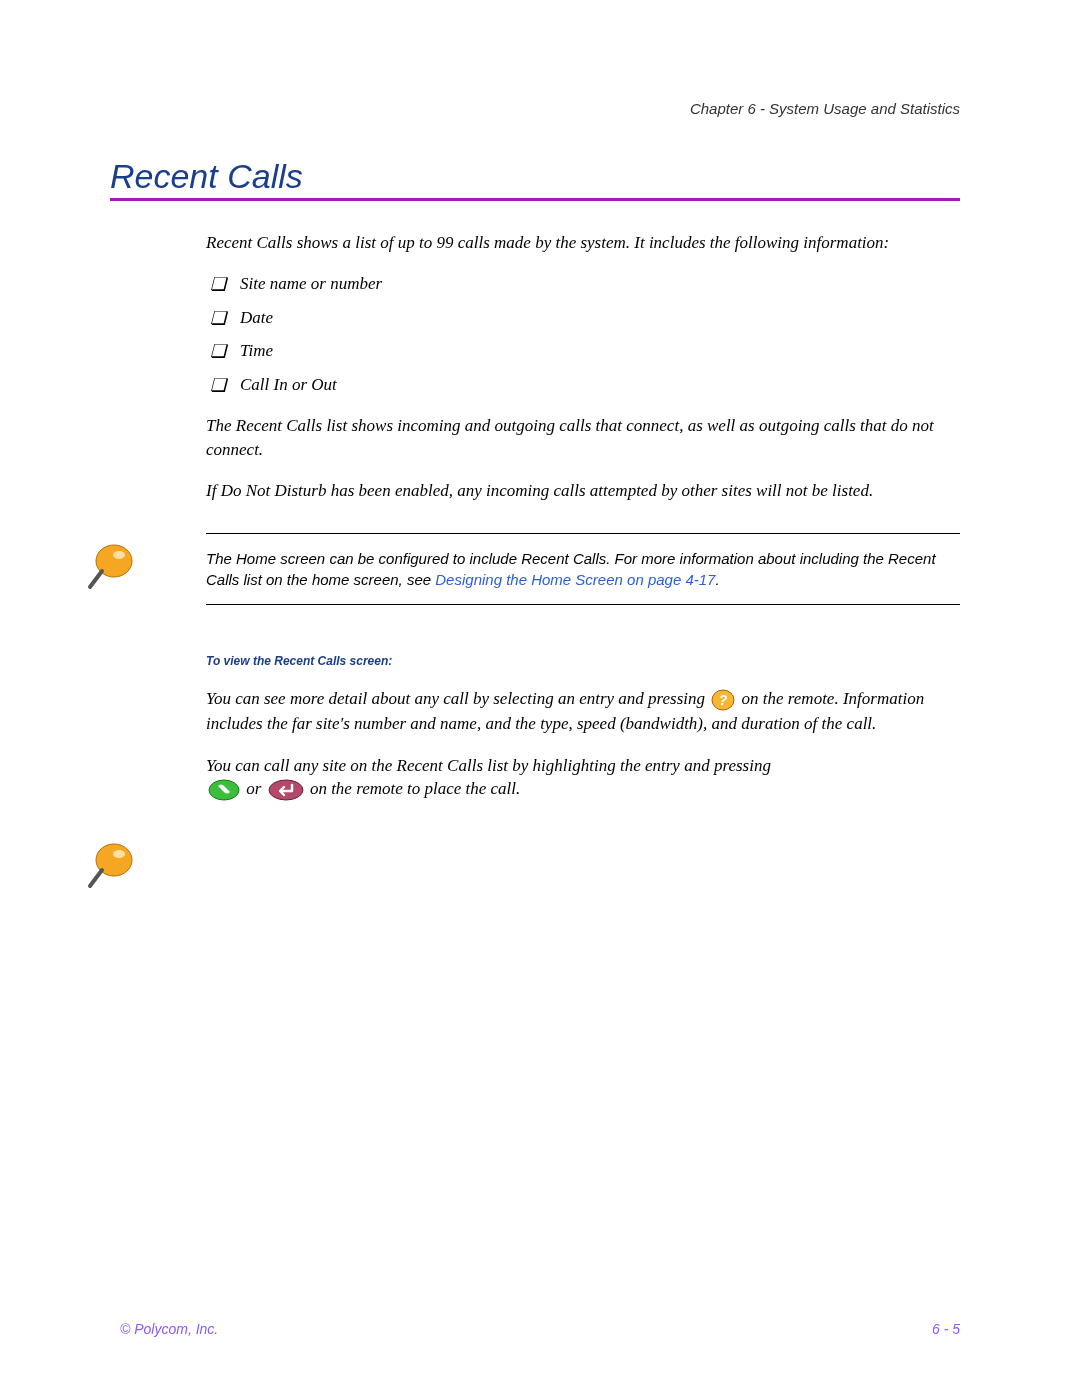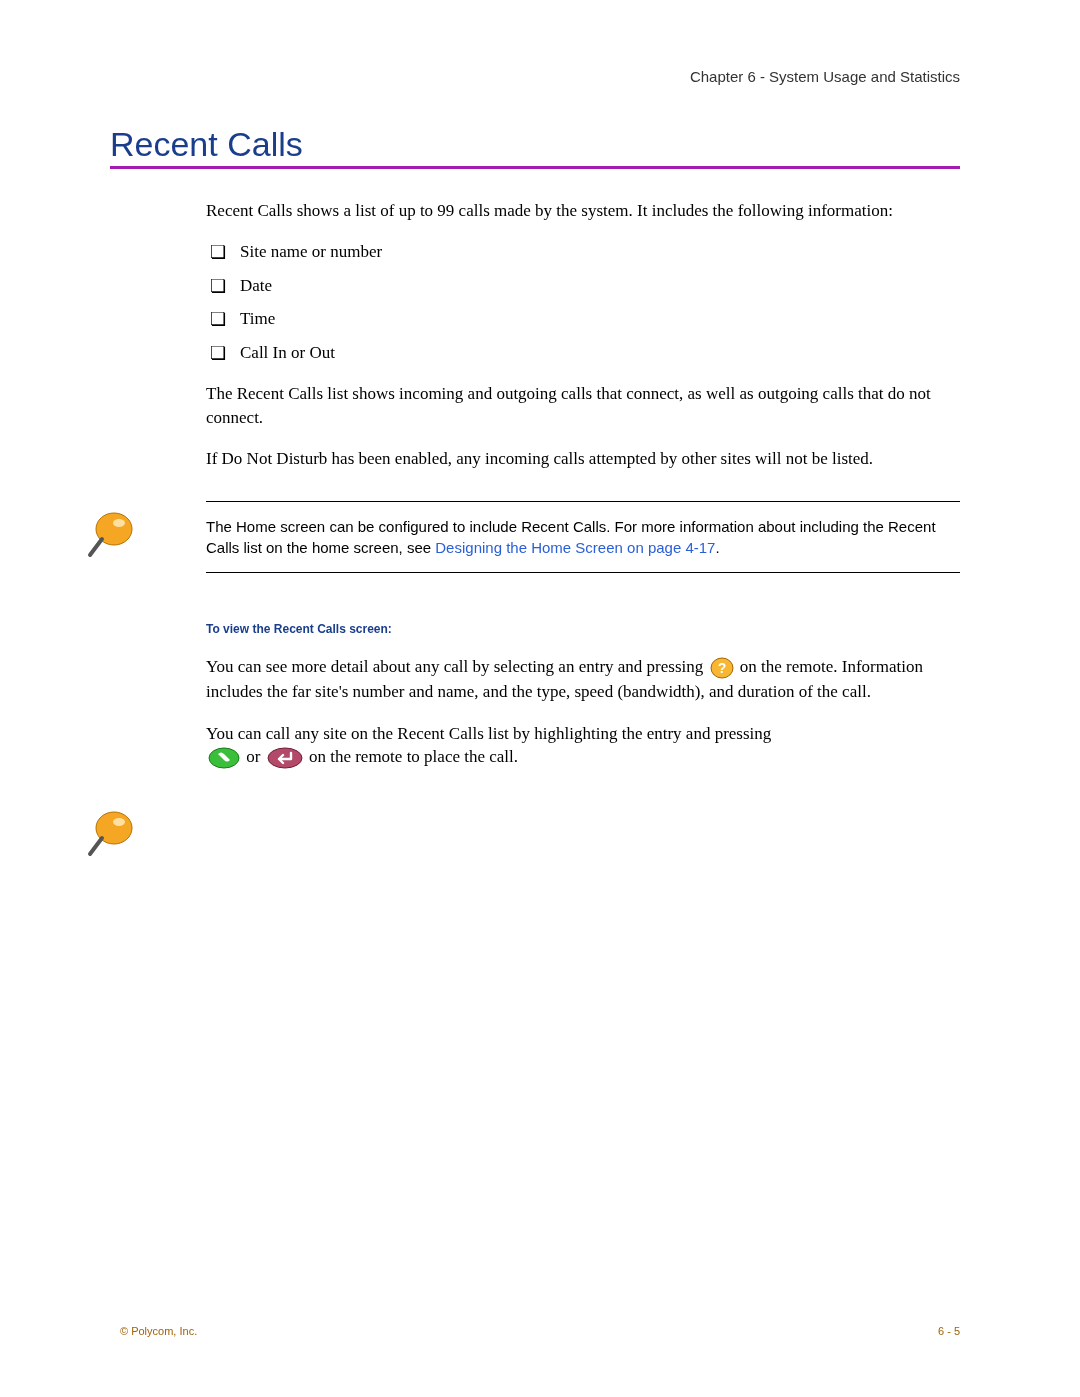--- a/index.html
+++ b/index.html
@@ -8,21 +8,22 @@
     background: white;
     font-family: "Book Antiqua", Palatino, "Palatino Linotype", Georgia, serif;
     color: #000;
     width: 1080px;
   }
   .page {
     width: 1080px;
     height: 1397px;
     position: relative;
     box-sizing: border-box;
-    padding: 68px 120px 60px 110px;
+    padding: 100px 120px 60px 110px;
+    font-style: italic;
   }
   .header {
     text-align: right;
     font-size: 15px;
     color: #333;
     margin-bottom: 40px;
     font-family: Arial, Helvetica, sans-serif;
   }
   h1.section-title {
     font-family: Arial, Helvetica, sans-serif;
@@ -91,23 +92,23 @@
     vertical-align: middle;
     margin: 0 2px;
   }
   .footer {
     position: absolute;
     bottom: 60px;
     left: 120px;
     right: 120px;
     display: flex;
     justify-content: space-between;
-    font-size: 11px;
+    font-size: 14px;
     font-family: Arial, Helvetica, sans-serif;
-    color: #a16207;
+    color: #8b5cf6;
   }
   .flow-line { display: block; }
 </style>
 </head>
 <body>
 
 <div class="page">
 
   <div class="header">Chapter 6 - System Usage and Statistics</div>
 

